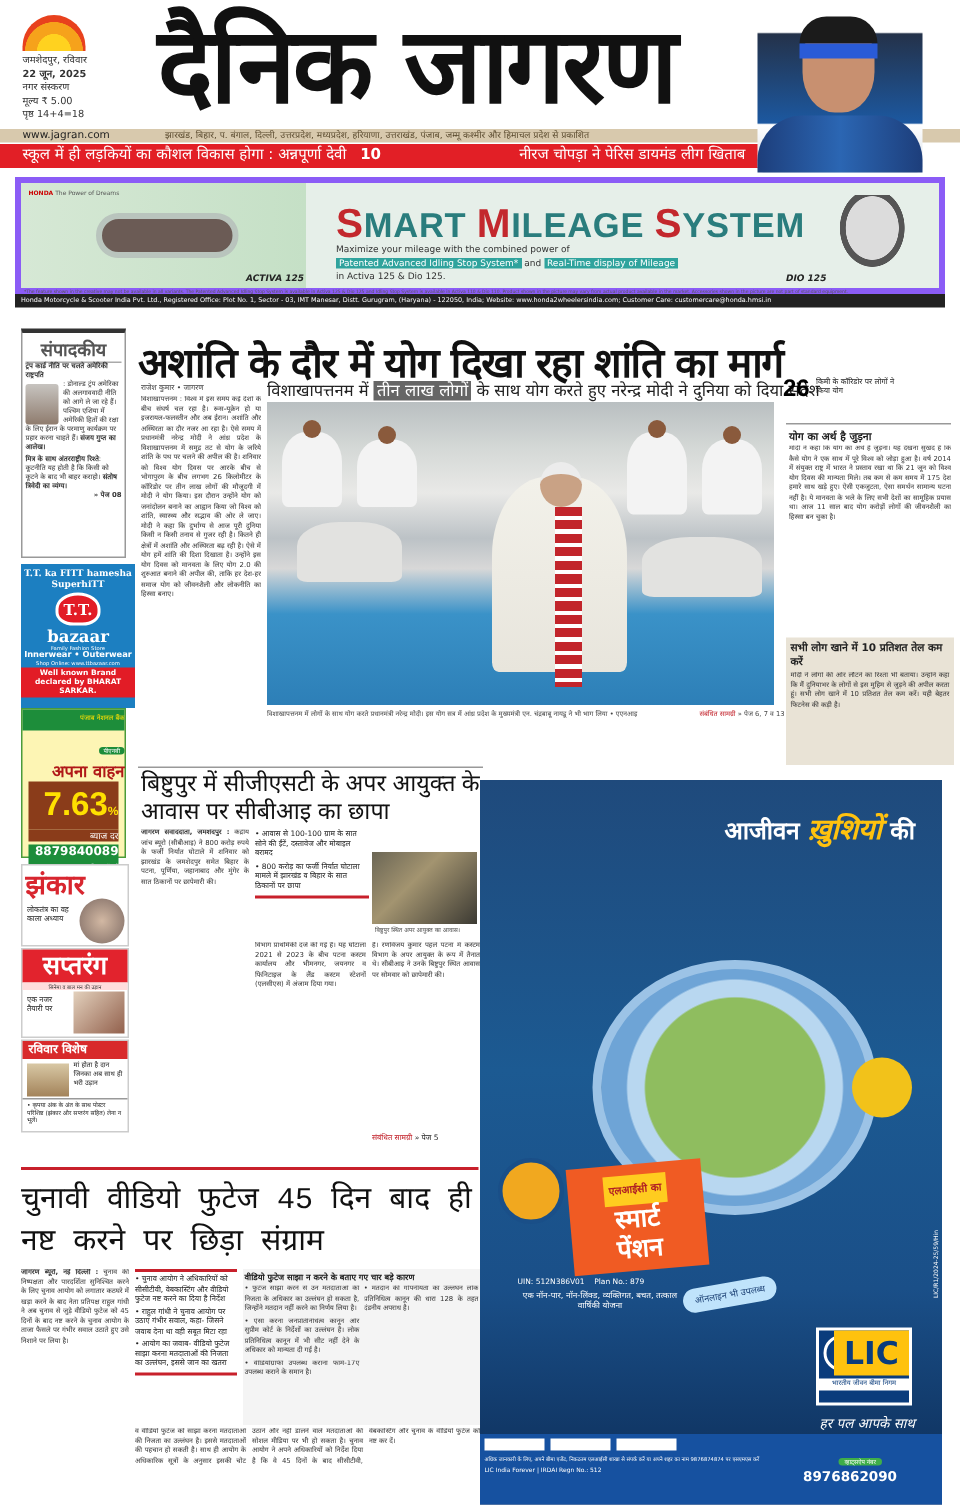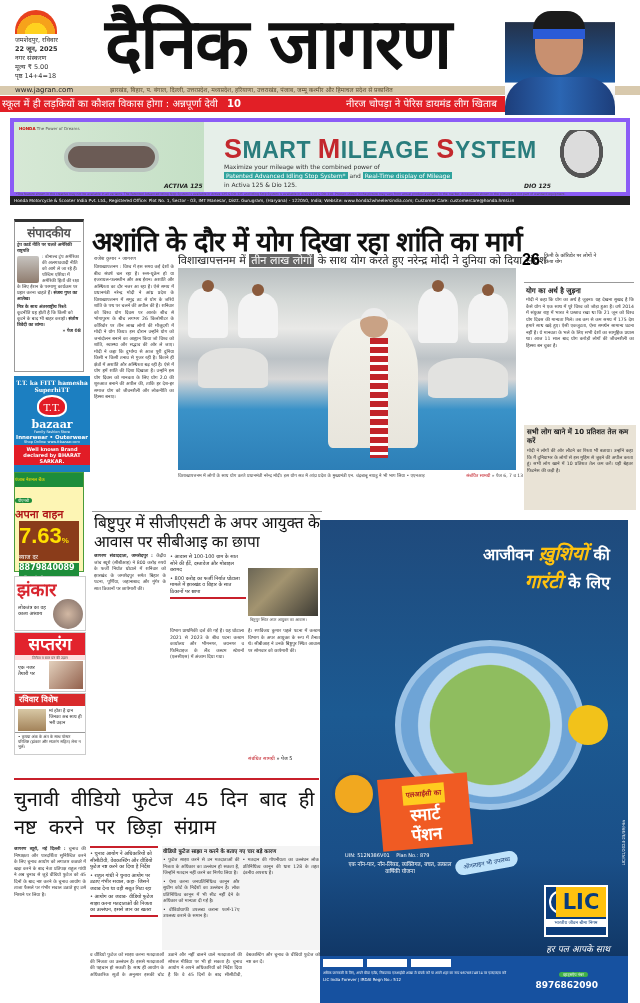--- a/index.html
+++ b/index.html
@@ -4,21 +4,21 @@
 <style>
 *{box-sizing:border-box;margin:0;padding:0}
 body{width:640px;height:1003px;background:#fff;font-family:"DejaVu Sans",sans-serif;color:#222;overflow:hidden;position:relative}
 .abs{position:absolute}
 
 .logo-sun{left:15px;top:10px;width:42px;height:24px;border-radius:42px 42px 0 0;background:radial-gradient(circle at 50% 100%,#ffd21f 0 35%,#f6a21b 36% 60%,#e8411d 61%);overflow:hidden}
 .edition{left:15px;top:36px;font-size:6.5px;line-height:9px;color:#333}
 .title{left:105px;top:4px;font-family:"DejaVu Serif",serif;font-weight:900;font-size:70px;letter-spacing:-2px;color:#111;line-height:80px}
 .tanbar{left:0;top:86px;width:640px;height:9px;background:#d8c9ad}
 .tanbar span{font-size:6px;margin-left:120px;color:#5a4a2e}
-.redbar{left:0;top:96px;width:532px;height:16px;background:#e21f26;color:#fff;font-size:10px;line-height:16px;padding-left:2px;display:flex;justify-content:space-between;padding-right:12px}
+.redbar{left:0;top:96px;width:532px;height:16px;background:#e21f26;color:#fff;font-size:10px;line-height:16px;padding-left:15px;display:flex;justify-content:space-between;padding-right:12px}
 .redbar b{font-weight:700}
 .athlete{left:505px;top:5px;width:110px;height:110px;background:linear-gradient(180deg,#fff 0,#fff 15%,#24324a 16%,#1c58a0 70%,#ffffff 71%,#d6dde6);border-radius:4px}
 .athlete .face{position:absolute;left:30px;top:10px;width:48px;height:60px;border-radius:40% 40% 45% 45%;background:#c89070}
 .athlete .band{position:absolute;left:28px;top:24px;width:52px;height:10px;background:#2a5bd7}
 .athlete .hair{position:absolute;left:28px;top:6px;width:52px;height:18px;border-radius:25px 25px 0 0;background:#1b1b1b}
 .athlete .jersey{position:absolute;left:0;top:72px;width:110px;height:38px;background:linear-gradient(90deg,#1d3e7b,#2b66b3,#1d3e7b);border-radius:30px 30px 0 0}
 
 .honda{left:10px;top:118px;width:620px;height:78px;background:#e6efe9;border:4px solid #8b5cf6}
 .honda .left{position:absolute;left:0;top:0;width:190px;height:70px;background:linear-gradient(90deg,#d6e8d5,#c5e0c6)}
 .honda .scooter-top{position:absolute;left:50px;top:20px;width:95px;height:30px;border-radius:18px;background:#6b5b55;border:4px solid #b9c4bd}
@@ -33,27 +33,27 @@
 .honda .fine{position:absolute;left:2px;top:70px;font-size:3px;color:#555;width:615px;white-space:nowrap;overflow:hidden}
 .hondabar{left:10px;top:196px;width:620px;height:9px;background:#222;color:#fff;font-size:4.3px;line-height:9px;padding-left:4px;white-space:nowrap;overflow:hidden}
 
 .editorial{left:14px;top:219px;width:70px;height:153px;border:1px solid #999;border-top:3px solid #333;padding:2px}
 .editorial h3{font-family:"DejaVu Serif",serif;color:#555;font-size:12px;text-align:center;border-bottom:1px solid #aaa}
 .editorial p{font-size:4.6px;line-height:6px;color:#333}
 .editorial .pic{float:left;width:22px;height:27px;background:linear-gradient(#c7c4c0,#8f7c6e);margin:2px 3px 1px 0;border-radius:2px}
 
 .ttad{left:14px;top:376px;width:76px;height:96px;background:#1c7fc1;color:#fff;text-align:center}
 .ttad .t1{font-family:"DejaVu Serif",serif;font-size:6px;font-weight:700;margin-top:3px;line-height:7px}
-.ttad .logo{width:30px;height:22px;margin:2px auto;background:#e21c26;border-radius:50% 50% 40% 40%;font-family:"DejaVu Serif",serif;font-weight:400;font-size:10px;line-height:22px;border:2px solid #fff}
+.ttad .logo{width:30px;height:22px;margin:2px auto;background:#e21c26;border-radius:50% 50% 40% 40%;font-family:"DejaVu Serif",serif;font-weight:700;font-size:10px;line-height:22px;border:2px solid #fff}
 .ttad .bz{font-family:"DejaVu Serif",serif;font-size:11px;font-weight:900;line-height:11px}
 .ttad .small{font-size:3.5px}
 .ttad .iw{font-size:5.5px;font-weight:700}
 .ttad .red{background:#e21c26;font-size:5px;font-weight:700;line-height:6px;padding:1px;margin-top:1px}
 
-.bankad{left:14px;top:472px;width:70px;height:100px;background:#fdf5b4;border:1px solid #4a9b3a;text-align:left}
+.bankad{left:14px;top:472px;width:70px;height:100px;background:#fdf5b4;border:1px solid #4a9b3a;text-align:right}
 .bankad .top{background:#1d8d3a;color:#ffe100;font-size:4.5px;height:14px;line-height:14px}
 .bankad .tag{display:inline-block;background:#1d8d3a;color:#fff;font-size:4px;padding:0 3px;margin-top:2px;border-radius:3px}
 .bankad .apna{color:#b01818;font-size:11px;font-weight:700}
 .bankad .rate{margin:0 4px;background:#8a3c1a;color:#ffe000;font-size:22px;font-weight:900;font-family:"Liberation Sans",sans-serif;height:32px;line-height:30px}
 .bankad .byaj{color:#fff;background:#8a3c1a;margin:0 4px;font-size:6px}
 .bankad .phone{margin:2px 4px;background:#1d8d3a;color:#fff;font-size:8px;font-weight:700;line-height:10px}
 .bankad .phone small{display:block;font-size:4px;font-weight:400}
 
 .mag{left:14px;width:72px;border:1px solid #ccc}
 .jh{top:576px;height:55px;background:#fff}
@@ -287,21 +287,20 @@
     <div style="width:77px">
       <div class="col">• मतदान की गोपनीयता का उल्लंघन लोक प्रतिनिधित्व कानून की धारा 128 के तहत दंडनीय अपराध है।</div>
     </div>
   </div>
 </div>
 <div class="abs col" style="left:90px;top:952px;width:230px;height:44px;column-count:3;column-gap:4px">व वीडियो फुटेज को साझा करना मतदाताओं की निजता का उल्लंघन है। इससे मतदाताओं की पहचान हो सकती है। साथ ही आयोग के अधिकारिक सूत्रों के अनुसार इसकी चोट उठाने और नहीं डालने वाले मतदाताओं की सोशल मीडिया पर भी हो सकता है। चुनाव आयोग ने अपने अधिकारियों को निर्देश दिया है कि वे 45 दिनों के बाद सीसीटीवी, वेबकास्टिंग और चुनाव के वीडियो फुटेज को नष्ट कर दें।</div>
 
 <div class="abs lic">
   <div class="hd">
     <div><span>आजीवन</span> <span class="y">ख़ुशियों</span> <span>की</span></div>
-    <div><span class="y">गारंटी</span> <span>के लिए</span></div>
   </div>
   <div class="clock"></div>
   <div class="coin"></div>
   <div class="circle-ic"></div>
   <div class="smart">
     <div class="lb">एलआईसी का</div>
     <div>स्मार्ट</div>
     <div>पेंशन</div>
   </div>
   <div class="uin"><span>UIN: 512N386V01</span>&nbsp;&nbsp;&nbsp;&nbsp;<span>Plan No.: 879</span></div>

